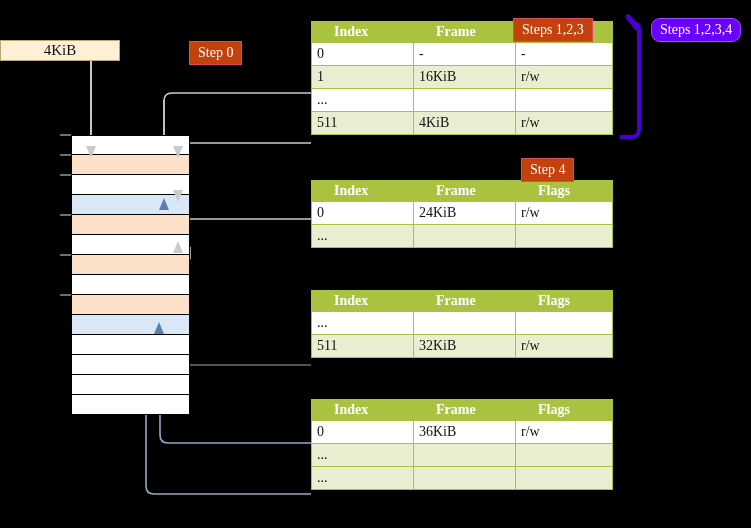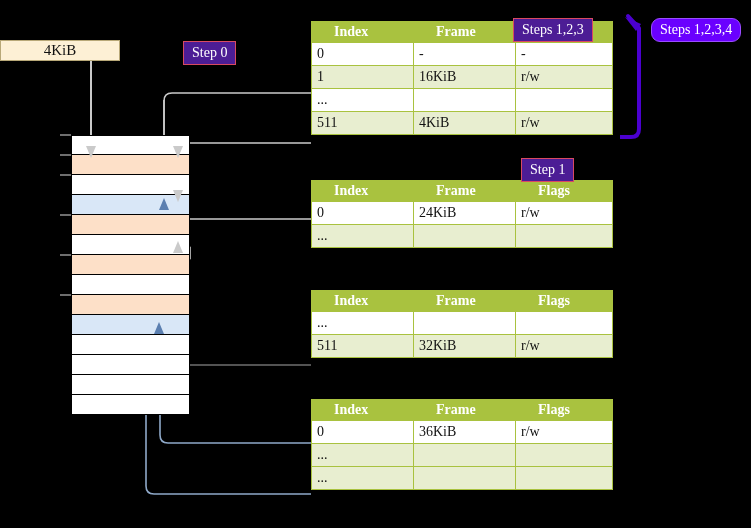--- a/index.html
+++ b/index.html
@@ -9,21 +9,21 @@
   svg.layer{position:absolute;left:0;top:0;width:751px;height:528px;pointer-events:none;}
 
   
   .sizebox{position:absolute;background:#fdf0d5;border:1px solid #b8a878;
            color:#111;font-size:15px;display:flex;align-items:center;
            justify-content:center;box-sizing:border-box;}
 
   
   .badge{position:absolute;color:#ffffff;font-size:14px;padding:2px 8px;
          box-sizing:border-box;white-space:nowrap;line-height:18px;}
-  .badge.red{background:#4c1d95;border:1px solid #d94a62;}
+  .badge.red{background:#c2410c;border:1px solid #d94a62;}
   .badge.violet{background:#6a00ff;border:1px solid #9a4dff;}
 
   
   .ptable{position:absolute;border-collapse:collapse;background:#ffffff;
           table-layout:fixed;border:1px solid #a9c23f;}
   .ptable th{background:#a9c23f;color:#ffffff;font-weight:bold;font-size:14px;
              text-align:left;padding:2px 22px;border:1px solid #a9c23f;}
   .ptable td{font-size:14px;color:#111;text-align:left;padding:2px 5px;
              border:1px solid #a9c23f;height:18px;}
   .ptable tr.alt td{background:#e8eed0;}
@@ -226,22 +226,22 @@
             <td class="col-f"></td>
             <td class="col-g"></td>
           </tr>
         </tbody>
       </table>
     </div>
 
   <div id="badges-host">
       <div class="badge red" style="left: 513px; top: 18px;">Steps 1,2,3</div>
       <div class="badge violet" style="left: 651px; top: 18px; border-radius: 9px;">Steps 1,2,3,4</div>
-      <div class="badge red" style="left: 521px; top: 158px;">Step 1</div>
-      <div class="badge red" style="left: 183px; top: 41px;">Step 0</div>
+      <div class="badge red" style="left: 521px; top: 158px;">Step 4</div>
+      <div class="badge red" style="left: 189px; top: 41px;">Step 0</div>
     </div>
 
   <svg class="layer" viewBox="0 0 751 528">
     <g>
       <path d="M86 146 L96 146 L91 158 Z" fill="#cacaca"></path>
       <path d="M173 146 L183 146 L178 158 Z" fill="#cacaca"></path>
       <path d="M173 190 L183 190 L178 202 Z" fill="#cacaca"></path>
       <path d="M173 253 L183 253 L178 241 Z" fill="#cacaca"></path>
       <path d="M159 210 L169 210 L164 198 Z" fill="#5b7fb0"></path>
       <path d="M154 334 L164 334 L159 322 Z" fill="#5b7fb0"></path>

